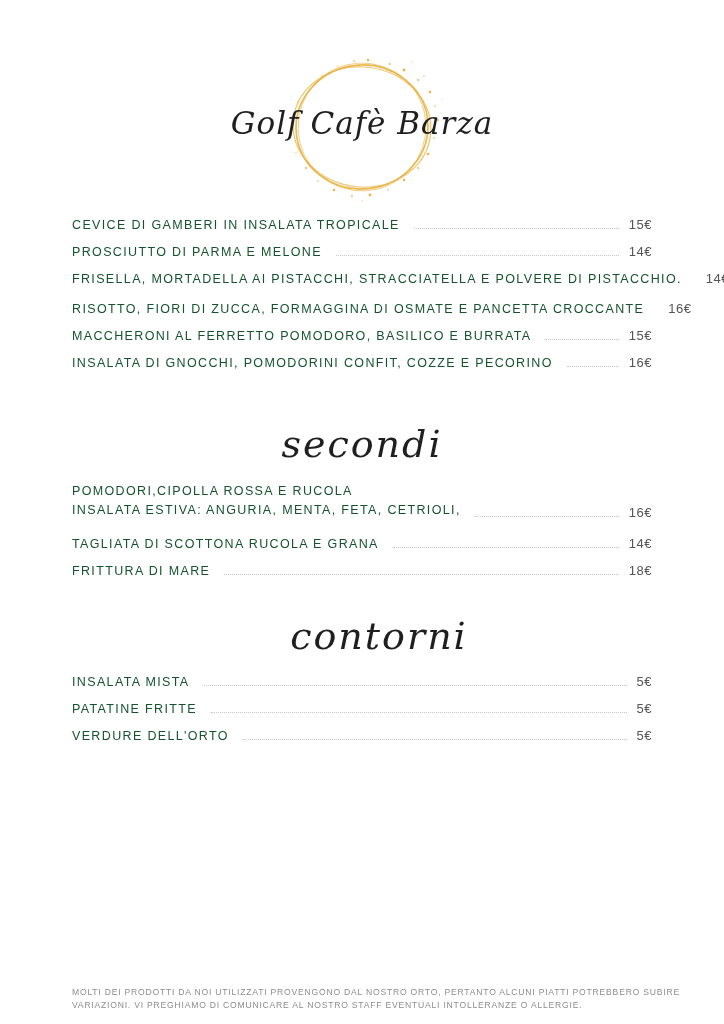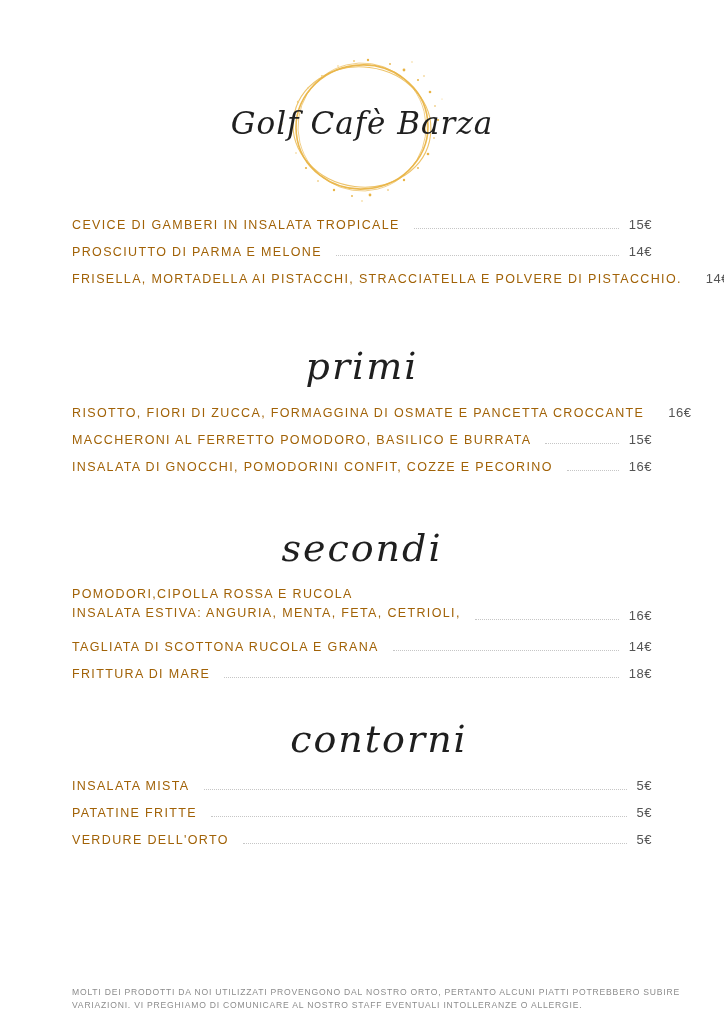--- a/index.html
+++ b/index.html
@@ -32,21 +32,21 @@
   }
   .t-antipasti { margin-top:6px; }
   .t-primi    { margin-top:58px; }
   .t-secondi  { margin-top:52px; }
   .t-contorni { margin-top:36px;padding-left:34px; }
   
   .items { margin:16px 72px 0 72px; }
   .items-secondi { margin-top:14px; }
   .row { display:flex; align-items:flex-end; margin-bottom:13px; }
   .iname {
-    color:#a16207; font-size:12.5px; letter-spacing:1.35px;
+    color:#14532d; font-size:12.5px; letter-spacing:1.35px;
     line-height:14px; white-space:nowrap;
   }
   .row-multiline .iname .line { display:block; line-height:19px; white-space:nowrap; }
   .row-multiline { margin-bottom:17px; }
   .leader {
     flex:1 1 auto; min-width:0;
     border-bottom:1px dotted #c6c6c6;
     margin:0 10px 3px 14px;
   }
   .no-leader .leader { border-bottom:none; }
@@ -123,21 +123,20 @@
       <span class="leader"></span>
       <span class="price">14€</span>
     </div>
     <div class="row no-leader">
       <span class="iname">FRISELLA, MORTADELLA AI PISTACCHI, STRACCIATELLA E POLVERE DI PISTACCHIO.</span>
       <span class="leader"></span>
       <span class="price">14€</span>
     </div>
   </div>
 
-  <h2 class="script-title t-primi">primi</h2>
   <div class="items">
     <div class="row">
       <span class="iname">RISOTTO, FIORI DI ZUCCA, FORMAGGINA DI OSMATE E PANCETTA CROCCANTE</span>
       <span class="leader"></span>
       <span class="price">16€</span>
     </div>
     <div class="row">
       <span class="iname">MACCHERONI AL FERRETTO POMODORO, BASILICO E BURRATA</span>
       <span class="leader"></span>
       <span class="price">15€</span>

